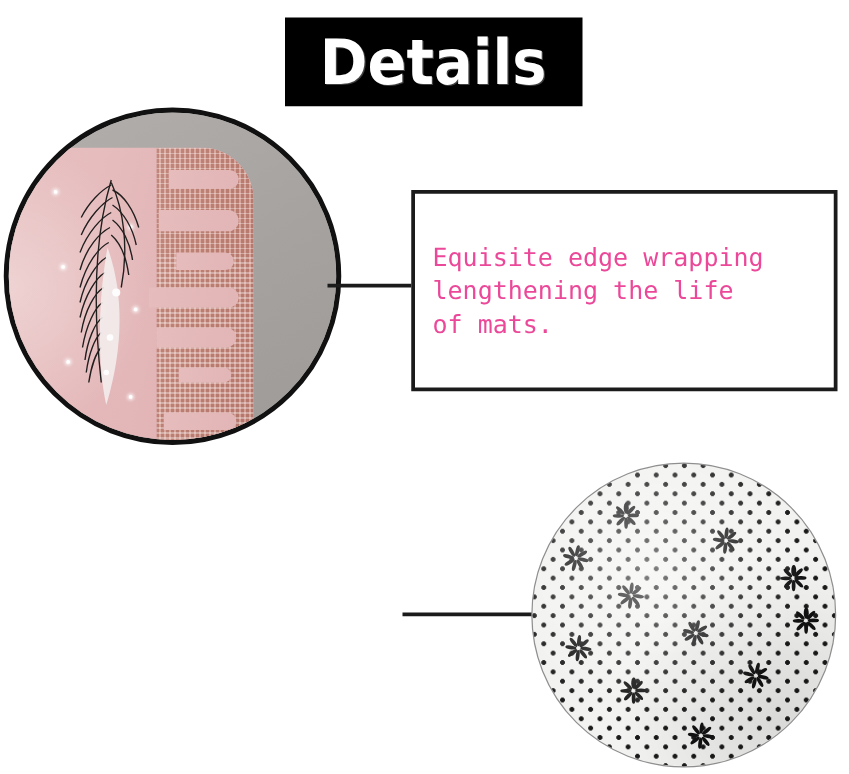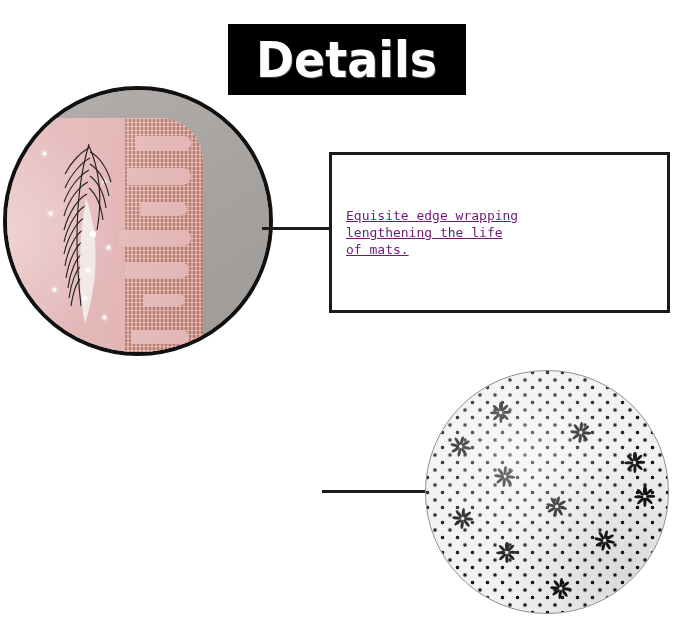--- a/index.html
+++ b/index.html
@@ -20,21 +20,20 @@
   .title-banner {
     position: absolute;
     left: 228px;
     top: 14px;
     width: 238px;
     height: 71px;
     background: #000000;
     display: flex;
     align-items: center;
     justify-content: center;
-    margin-top: 10px;
   }
   .title-text {
     color: #ffffff;
     font-family: "DejaVu Sans", sans-serif;
     font-weight: bold;
     font-size: 50px;
     line-height: 1;
     letter-spacing: 0px;
     transform: scaleX(0.92);
     white-space: nowrap;
@@ -45,26 +44,25 @@
   .callout {
     position: absolute;
     border: 3px solid #1b1b1b;
     background: #ffffff;
     box-sizing: border-box;
     display: flex;
     align-items: center;
   }
   .callout .callout-text {
     font-family: "DejaVu Sans Mono", monospace;
-    font-size: 13px;
+    font-size: 20px;
     line-height: 1.33;
-    color: #701a75;
+    color: #ec4899;
     white-space: pre-line;
     width: 100%;
-    text-decoration: underline;
   }
   #callout-edge {
     left: 329px;
     top: 152px;
     width: 341px;
     height: 161px;
     padding: 0 14px;
   }
   #callout-edge .callout-text { text-align: left; }
 

